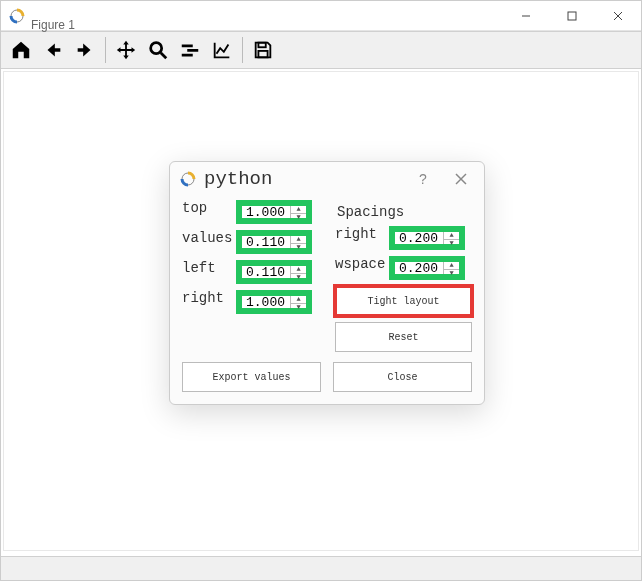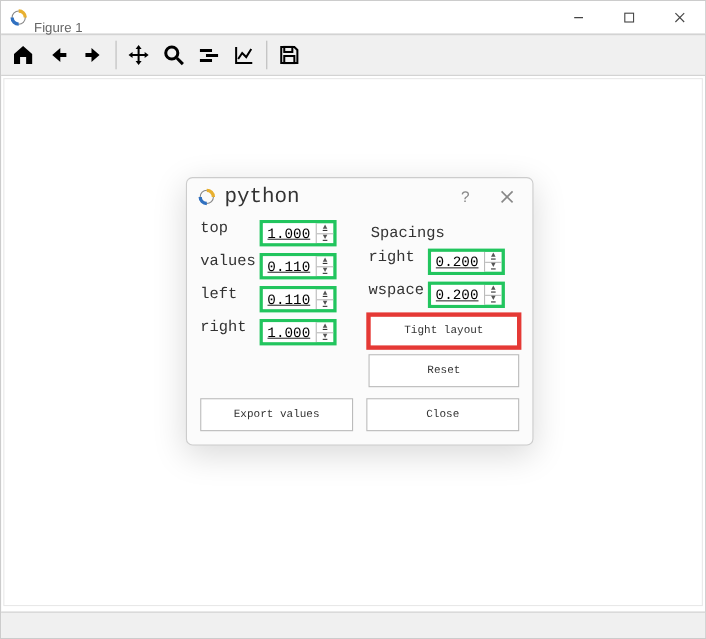--- a/index.html
+++ b/index.html
@@ -124,24 +124,23 @@
     display: flex;
     align-items: flex-start;
     margin-bottom: 6px;
   }
   .field label {
     width: 54px;
   }
   .spin {
     display: flex;
     align-items: stretch;
-    border: 3px solid #22c55e;
+    border: 6px solid #22c55e;
     height: 24px;
     background: #fff;
-    text-decoration: underline;
   }
   .spin input {
     width: 48px;
     border: none;
     font-family: "Courier New", monospace;
     font-size: 13px;
     text-align: left;
     padding: 0 4px;
     outline: none;
   }

